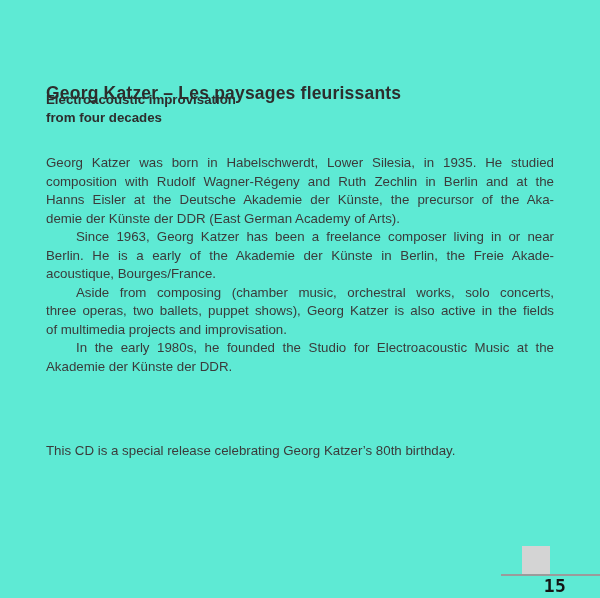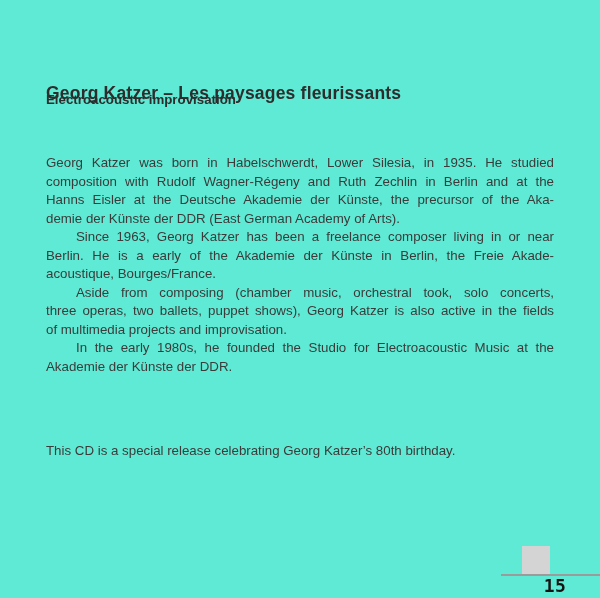--- a/index.html
+++ b/index.html
@@ -90,31 +90,32 @@
 </style>
 </head>
 <body>
 
 <div class="page" style="background: #5eead4;">
 
   <h1 class="title">Georg Katzer – Les paysages fleurissants</h1>
 
   <div class="subtitle">
     <div>Electroacoustic improvisation</div>
+    <div>from four decades</div>
   </div>
 
   <div class="body-text">
       <div class="line">Georg Katzer was born in Habelschwerdt, Lower Silesia, in 1935. He studied</div>
       <div class="line">composition with Rudolf Wagner-Régeny and Ruth Zechlin in Berlin and at the</div>
       <div class="line">Hanns Eisler at the Deutsche Akademie der Künste, the precursor of the Aka-</div>
       <div class="line last">demie der Künste der DDR (East German Academy of Arts).</div>
       <div class="line indent">Since 1963, Georg Katzer has been a freelance composer living in or near</div>
       <div class="line">Berlin. He is a early of the Akademie der Künste in Berlin, the Freie Akade-</div>
       <div class="line last">acoustique, Bourges/France.</div>
-      <div class="line indent">Aside from composing (chamber music, orchestral took, solo concerts,</div>
+      <div class="line indent">Aside from composing (chamber music, orchestral works, solo concerts,</div>
       <div class="line">three operas, two ballets, puppet shows), Georg Katzer is also active in the fields</div>
       <div class="line last">of multimedia projects and improvisation.</div>
       <div class="line indent">In the early 1980s, he founded the Studio for Electroacoustic Music at the</div>
       <div class="line last">Akademie der Künste der DDR.</div>
     </div>
 
   <div class="footnote">This CD is a special release celebrating Georg Katzer’s 80th birthday.</div>
 
   <div class="corner-square" style="background: rgb(212, 212, 212);"></div>
 

